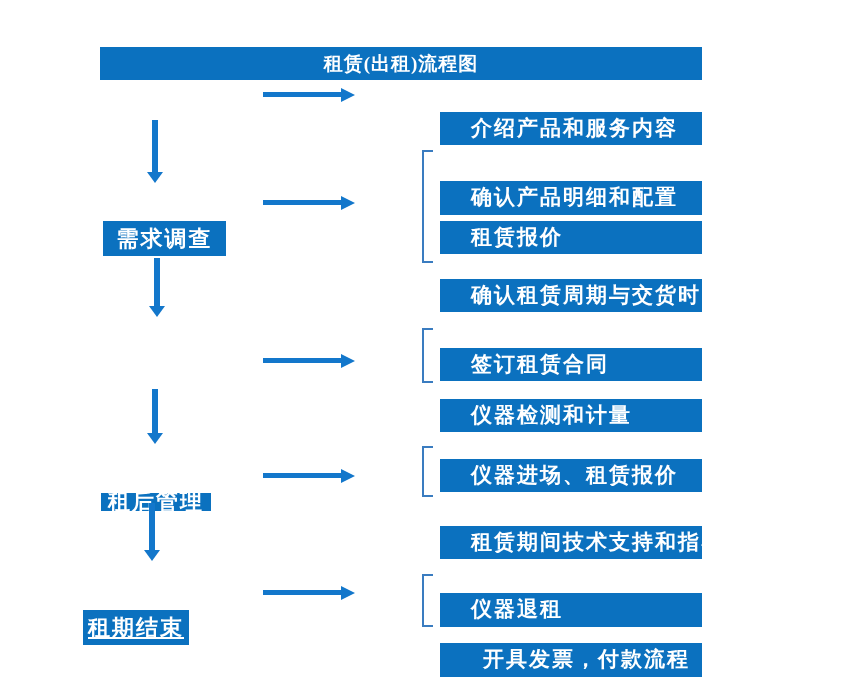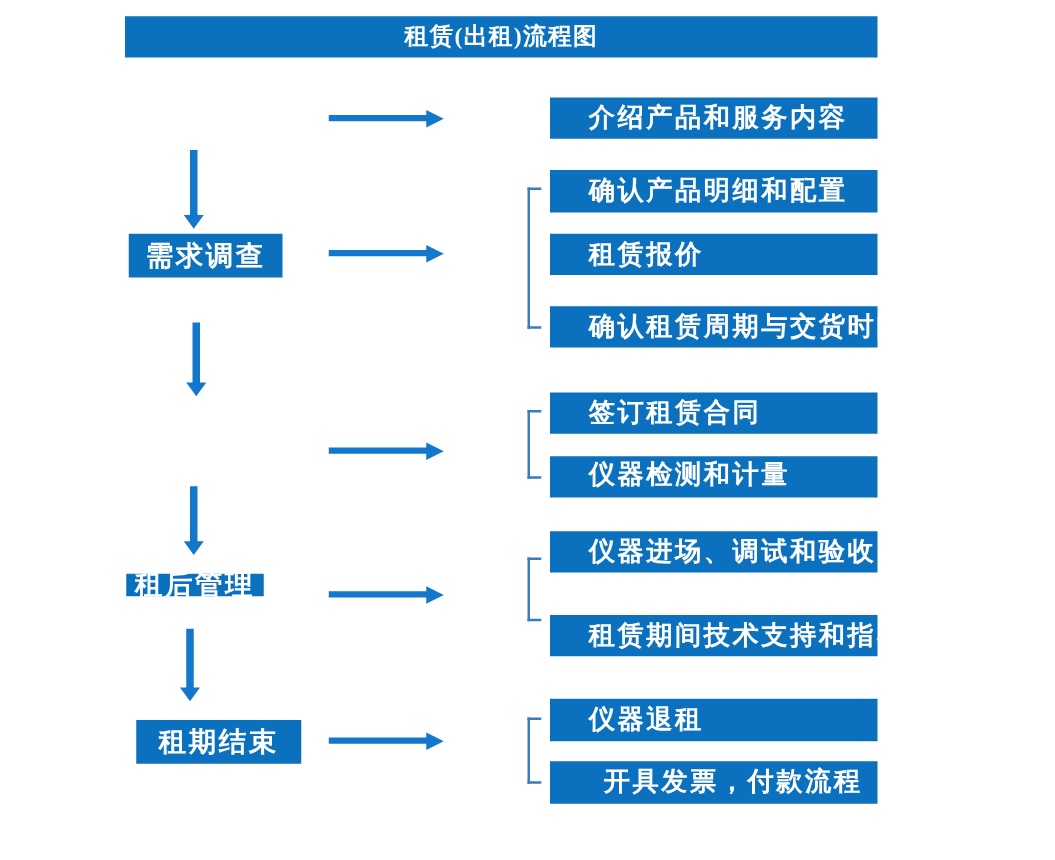--- a/index.html
+++ b/index.html
@@ -12,20 +12,21 @@
     width: 844px;
     height: 688px;
     background: var(--background, #ffffff);
     overflow: hidden;
   }
   .box {
     position: absolute;
     background: var(--box-blue, #0b71bf);
     color: var(--text-white, #ffffff);
     font-weight: bold;
+    margin-top: 34px;
   }
   .title-bar {
     left: 100px; top: 13px; width: 602px; height: 33px;
     font-size: 19px; line-height: 33px; text-align: center;
     letter-spacing: 1px;
   }
   .step {
     font-size: 22px; letter-spacing: 2px;
     text-align: center;
     display: flex; align-items: center; justify-content: center;
@@ -70,21 +71,21 @@
 </style>
 </head>
 <body>
 
 <div class="canvas" style="--box-blue: #0b71bf; --arrow-blue: #1377cb; --bracket-blue: #3a7cc0; --text-white: #ffffff; --background: #ffffff;">
 
   <div class="box title-bar">租赁(出租)流程图</div>
 
   <div class="box step" style="left:103px; top:187px; width:123px; height:35px;">需求调查</div>
   <div class="box step" style="left:101px; top:459px; width:110px; height:18px;">租后管理</div>
-  <div class="box step" style="left:109px; top:576px; width:132px; height:35px;">租期结束</div>
+  <div class="box step" style="left:83px; top:576px; width:106px; height:35px;text-decoration:underline;">租期结束</div>
 
   <div class="v-arrow" style="left:147px; top:120px; height:63px;">
     <span class="shaft"></span>
       <span class="head"></span>
   </div>
   <div class="v-arrow" style="left:149px; top:258px; height:59px;">
     <span class="shaft"></span>
       <span class="head"></span>
   </div>
   <div class="v-arrow" style="left:147px; top:389px; height:55px;">
@@ -116,23 +117,23 @@
     <span class="shaft"></span>
       <span class="head"></span>
   </div>
 
   <div class="bracket" style="top:150px; height:113px;"></div>
   <div class="bracket" style="top:328px; height:55px;"></div>
   <div class="bracket" style="top:446px; height:51px;"></div>
   <div class="bracket" style="top:574px; height:53px;"></div>
 
   <div class="box out" style="left:440px; top:78px;">介绍产品和服务内容</div>
-  <div class="box out" style="left:440px; top:136px; height:34px;">确认产品明细和配置</div>
+  <div class="box out" style="left:440px; top:147px; height:34px;">确认产品明细和配置</div>
   <div class="box out" style="left:440px; top:245px;">确认租赁周期与交货时间</div>
   <div class="box out" style="left:440px; top:187px;">租赁报价</div>
   <div class="box out" style="left:440px; top:314px;">签订租赁合同</div>
-  <div class="box out" style="left:440px; top:365px;font-family:Liberation Mono, monospace;">仪器检测和计量</div>
-  <div class="box out" style="left:440px; top:425px;">仪器进场、调试和验收</div>
+  <div class="box out" style="left:440px; top:365px;">仪器检测和计量</div>
+  <div class="box out" style="left:440px; top:425px;">仪器进场、租赁报价</div>
   <div class="box out" style="left:440px; top:559px; height:34px;">仪器退租</div>
   <div class="box out" style="left:440px; top:492px;">租赁期间技术支持和指导</div>
   <div class="box out" style="left:440px; top:609px; height:34px;text-align:center;">开具发票，付款流程</div>
 
 </div>
 
 </body></html>

